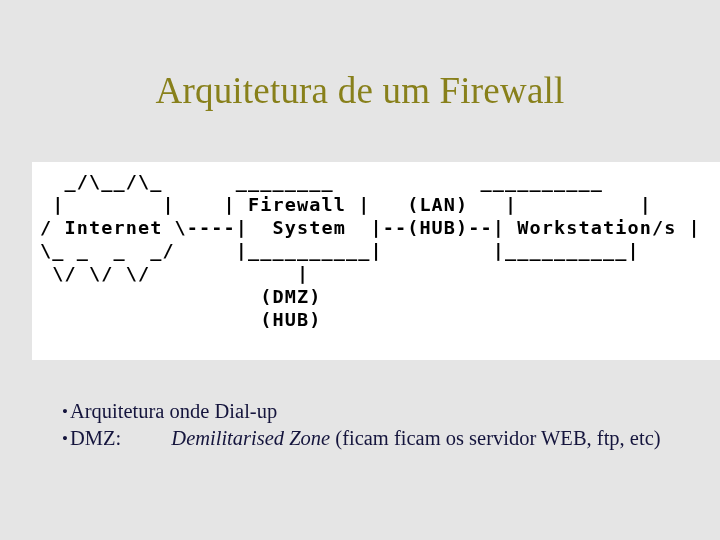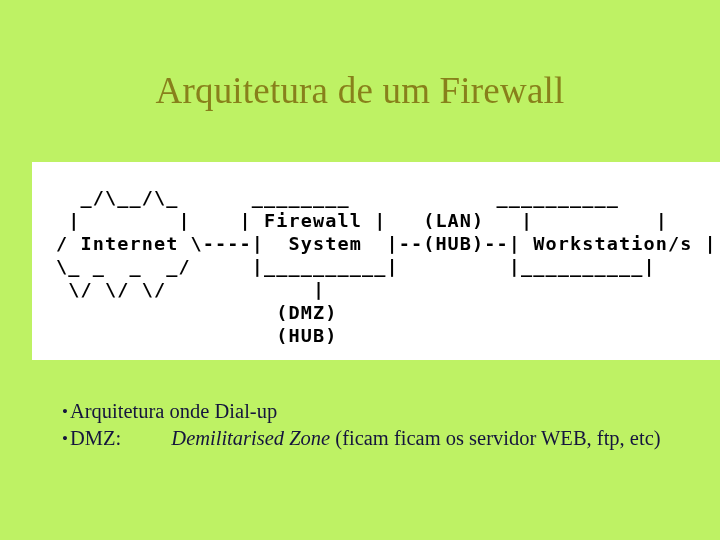--- a/index.html
+++ b/index.html
@@ -10,21 +10,21 @@
     width: 720px;
     height: 540px;
     overflow: hidden;
     background: #ffffcc;
     font-family: "Liberation Serif", "DejaVu Serif", serif;
   }
   #slide {
     position: relative;
     width: 720px;
     height: 540px;
-    background: #bef264;
+    background: #e5e5e5;
   }
   
   #title {
     position: absolute;
     left: 0;
     top: 68px;
     width: 720px;
     text-align: center;
     font-family: "Liberation Serif", "DejaVu Serif", serif;
     font-size: 37px;
@@ -39,21 +39,21 @@
     left: 32px;
     top: 162px;
     width: 688px;
     height: 198px;
     background: #ffffff;
   }
   #ascii-art {
     position: absolute;
     left: 8px;
     top: 8px;
-    margin: 16px;
+    margin: 0;
     font-family: "DejaVu Sans Mono", "Liberation Mono", monospace;
     font-size: 18.5px;
     line-height: 23px;
     letter-spacing: 1.1px;
     color: #000000;
     white-space: pre;
     font-weight: 700;
     -webkit-font-smoothing: none;
   }
   

